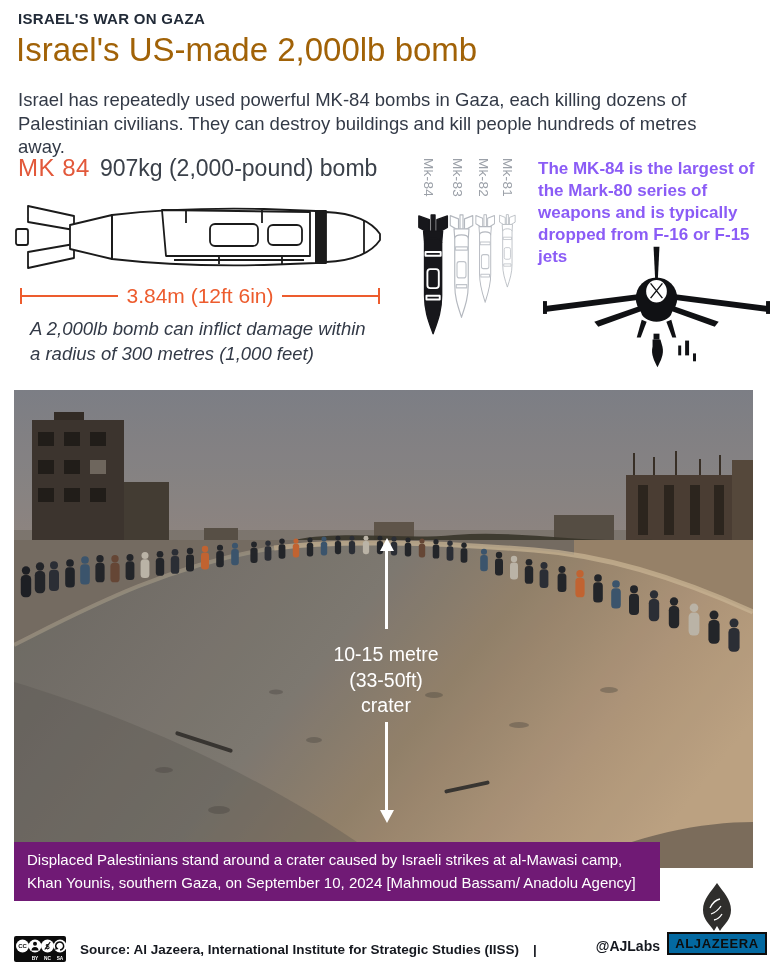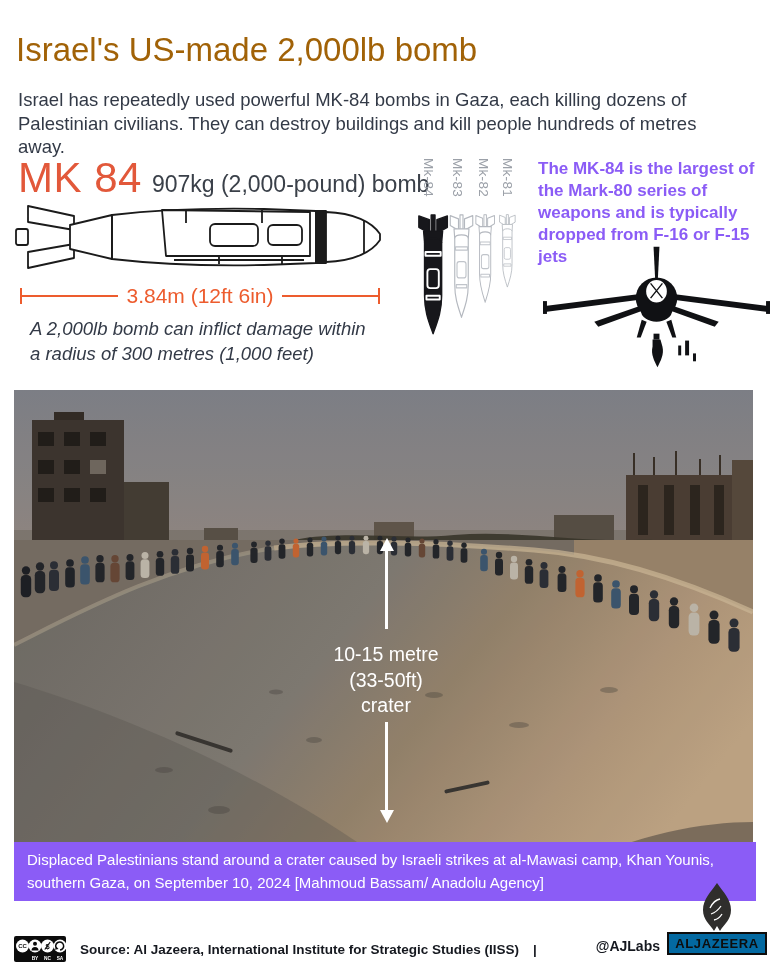--- a/index.html
+++ b/index.html
@@ -6,21 +6,21 @@
   .page{position:relative;width:770px;height:962px;background:#ffffff;overflow:hidden;
         font-family:"Liberation Sans",sans-serif;color:#333a47;}
   
   .kicker{position:absolute;left:18px;top:10px;font-size:15px;font-weight:800;
           letter-spacing:.3px;color:#222b38;}
   .title{position:absolute;left:16px;top:31px;font-size:33px;font-weight:400;color:#a16207;}
   .intro{position:absolute;left:18px;top:88px;width:722px;font-size:18.5px;line-height:1.28;
          font-weight:500;color:#333a47;}
   
   .spec-head{position:absolute;left:18px;top:154px;display:flex;align-items:baseline;gap:10px;}
-  .spec-name{font-size:42px;font-weight:500;color:#e2583a;letter-spacing:.5px;}
+  .spec-name{font-size:24px;font-weight:500;color:#e2583a;letter-spacing:.5px;}
   .spec-weight{font-size:23px;font-weight:500;color:#3a4049;}
   .bomb-svg{position:absolute;left:14px;top:198px;}
   .measure{position:absolute;left:20px;top:284px;width:360px;display:flex;align-items:center;}
   .measure .tick{width:2px;height:16px;background:#ed5c2e;}
   .measure .line{flex:1;height:2px;background:#ed5c2e;}
   .measure .mlabel{margin:0 8px;font-size:21px;font-weight:400;color:#ed5c2e;white-space:nowrap;}
   .damage{position:absolute;left:30px;top:317px;font-size:18.5px;line-height:1.35;
           font-weight:500;color:#333a47;font-style:italic;}
   
   .vlabel{position:absolute;top:158px;writing-mode:vertical-lr;font-size:13.5px;
@@ -38,38 +38,39 @@
   .photo-svg{position:absolute;left:0;top:0;}
   .arrow{position:absolute;width:2.5px;background:#fff;left:371px;}
   .arrow.up{top:153px;height:86px;}
   .arrow.up::before{content:"";position:absolute;top:-12px;left:-5.5px;border:7px solid transparent;
                     border-bottom:13px solid #fff;}
   .arrow.down{top:332px;height:96px;}
   .arrow.down::after{content:"";position:absolute;bottom:-12px;left:-5.5px;border:7px solid transparent;
                      border-top:13px solid #fff;}
   .crater-label{position:absolute;left:292px;top:252px;width:160px;text-align:center;
                 color:#fff;font-size:19.5px;font-weight:500;line-height:1.32;}
-  .caption{position:absolute;left:0;top:452px;width:742px;box-sizing:border-box;
-           background:#8b5cf6;color:#ffffff;font-size:15px;line-height:1.5;
+  .caption{position:absolute;left:0;top:452px;width:646px;box-sizing:border-box;
+           background:#701a75;color:#ffffff;font-size:15px;line-height:1.5;
            padding:7px 13px;}
   
   .footer{position:absolute;left:14px;right:14px;top:914px;height:48px;}
   .foot-row{position:absolute;left:0;top:6px;display:flex;align-items:center;gap:14px;
             font-size:13.5px;font-weight:700;color:#15181f;width:660px;margin-top:16px;}
   .cc-badge{flex:0 0 auto;}
   .brand-col{position:absolute;right:0;top:-32px;display:flex;flex-direction:column;
              align-items:center;width:78px;}
   .aj-box{border:2.5px solid #0d0d0d;padding:2px 6px;font-size:13px;font-weight:800;
           letter-spacing:.6px;color:#0d0d0d;margin-top:0;background:#0369a1;}
 </style>
 </head>
 <body>
 
 <div class="page">
 
+  <div class="kicker">ISRAEL'S WAR ON GAZA</div>
   <h1 class="title" style="margin:0">Israel's US-made 2,000lb bomb</h1>
   <p class="intro" style="margin:0">Israel has repeatedly used powerful MK-84 bombs in Gaza, each killing dozens of Palestinian civilians. They can destroy buildings and kill people hundreds of metres away.</p>
 
   <div class="spec-head">
     <span class="spec-name">MK 84</span>
     <span class="spec-weight">907kg (2,000-pound) bomb</span>
   </div>
 
   <svg class="bomb-svg" width="370" height="78" viewBox="0 0 370 78">
     <g stroke="#1b1b1b" stroke-width="1.8" fill="#ffffff" stroke-linejoin="round">

